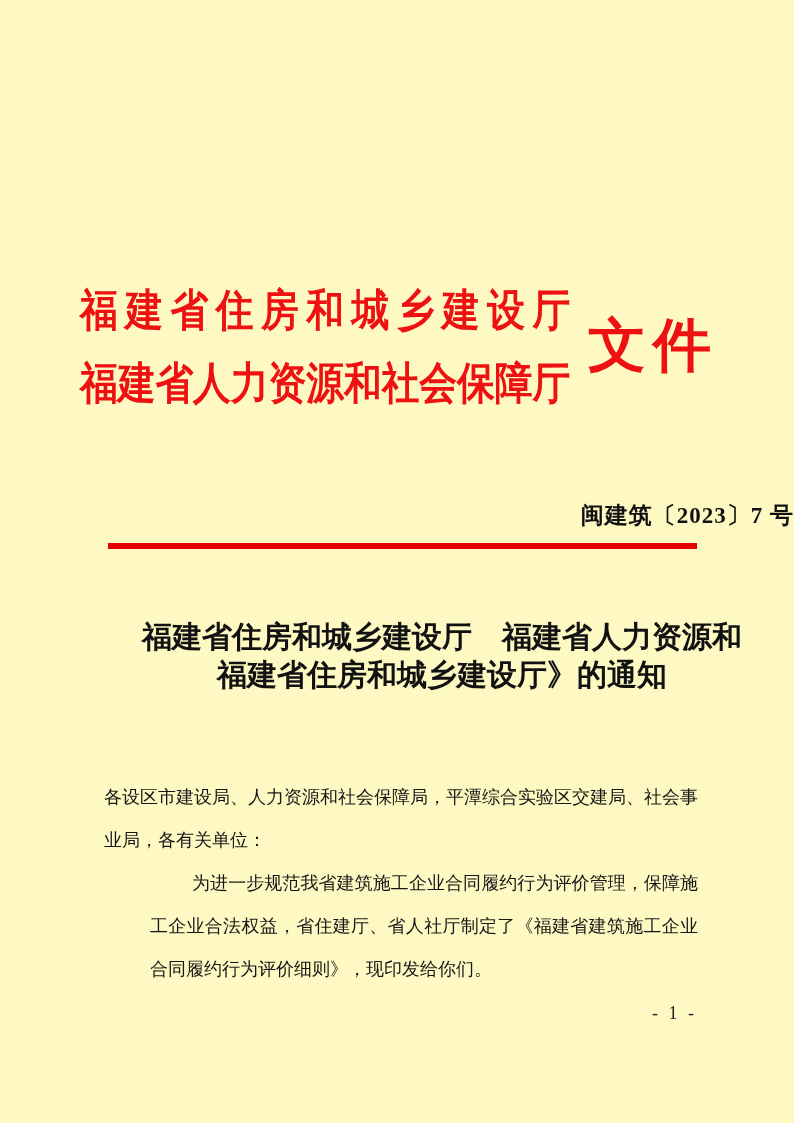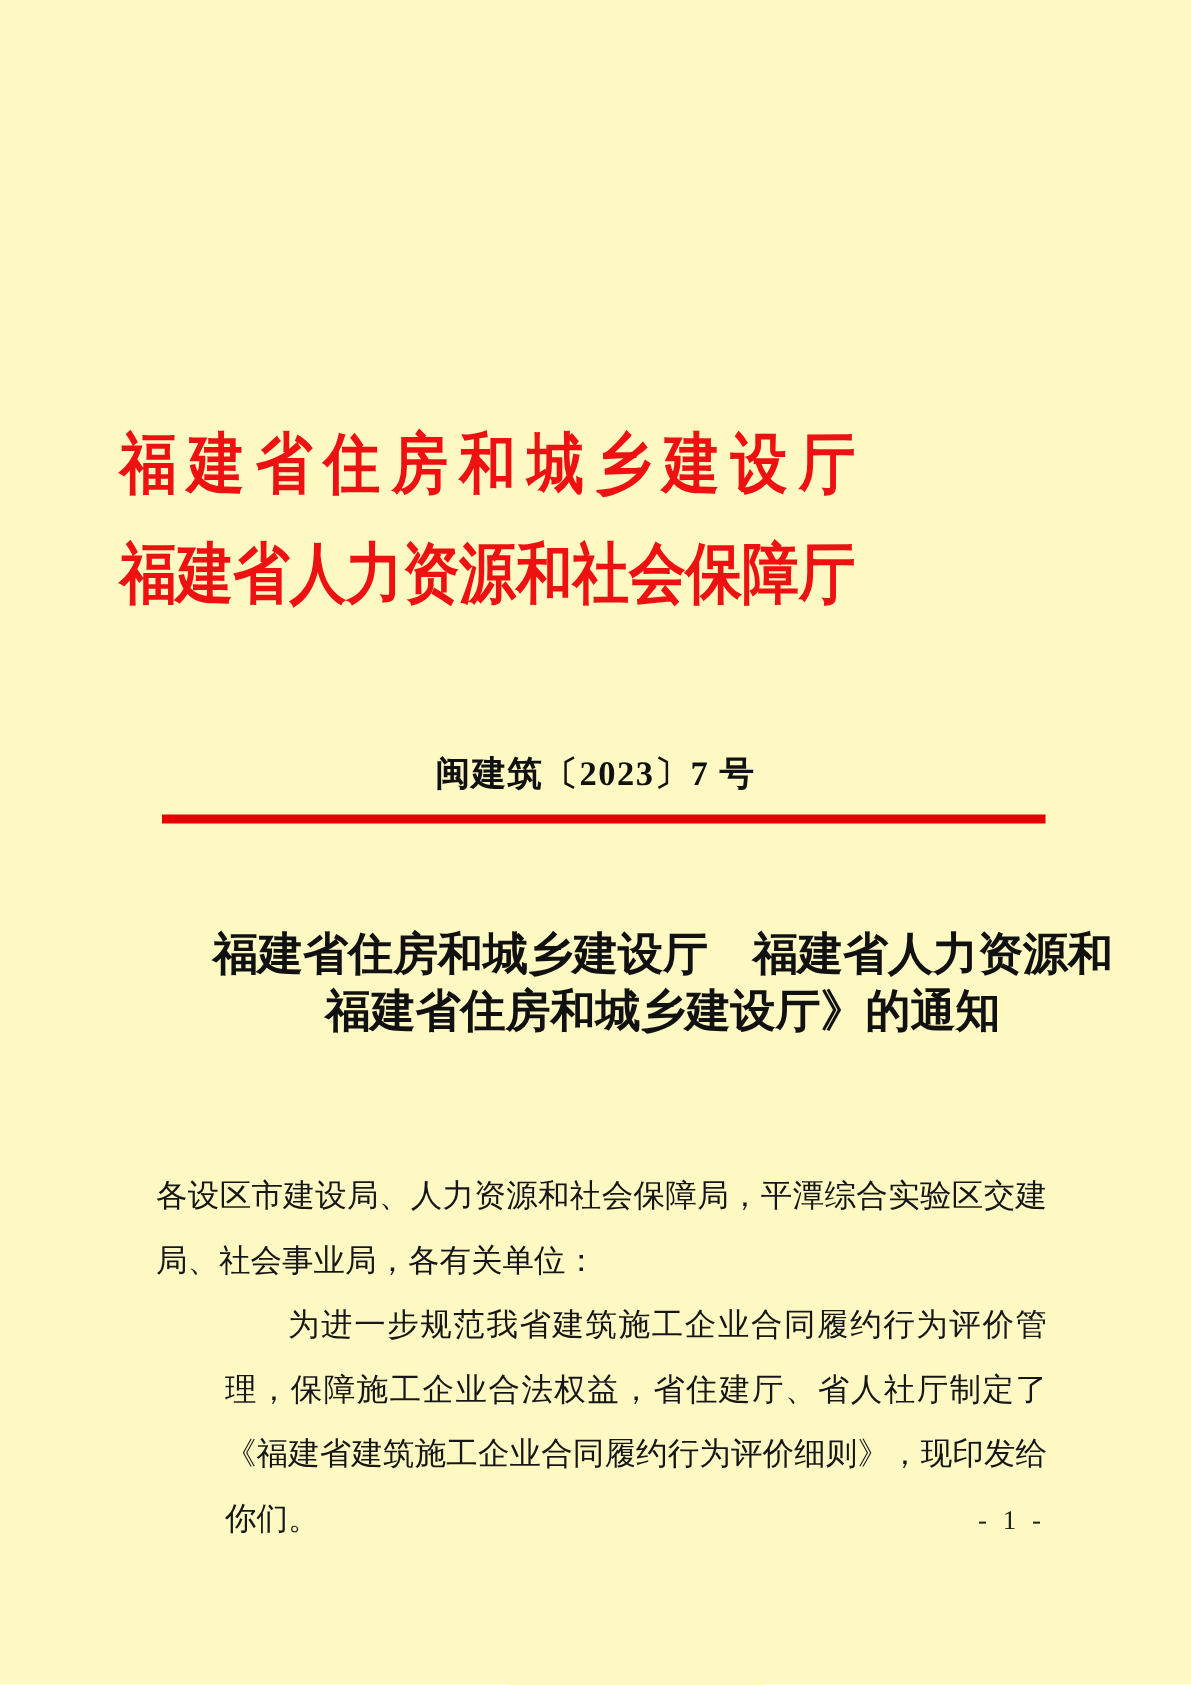--- a/index.html
+++ b/index.html
@@ -46,21 +46,21 @@
     letter-spacing: 7px;
     white-space: nowrap;
   }
 
   
   .doc-number {
     position: absolute;
     top: 501px;
     left: 0;
     width: 100%;
-    text-align: center;
+    text-align: right;
     font-family: "Liberation Serif", serif;
     font-weight: 700;
     font-size: 23px;
     line-height: 30px;
     letter-spacing: 1px;
     color: #111111;
   }
 
   
   .red-rule {
@@ -85,21 +85,21 @@
     color: #111111;
     padding-left: 45px;
   }
 
   
   .doc-body {
     position: absolute;
     top: 776px;
     left: 104px;
     width: 594px;
-    font-size: 21px;
+    font-size: 18px;
     line-height: 43px;
     font-weight: 500;
     text-align: justify;
     color: #161616;
   }
   .doc-body p {
     margin: 0;
   }
   .doc-body p.indent {
     text-indent: 42px;
@@ -122,20 +122,21 @@
 </head>
 <body>
 
 <div class="page">
 
   <div class="letterhead-left">
     <div class="lh-line">福建省住房和城乡建设厅</div>
     <div class="lh-line">福建省人力资源和社会保障厅</div>
   </div>
 
+  <div class="letterhead-label">文件</div>
 
   <div class="doc-number">闽建筑〔2023〕7 号</div>
 
   <div class="red-rule"></div>
 
   <div class="doc-title">
     <div>福建省住房和城乡建设厅　福建省人力资源和</div>
     <div>福建省住房和城乡建设厅》的通知</div>
   </div>
 

